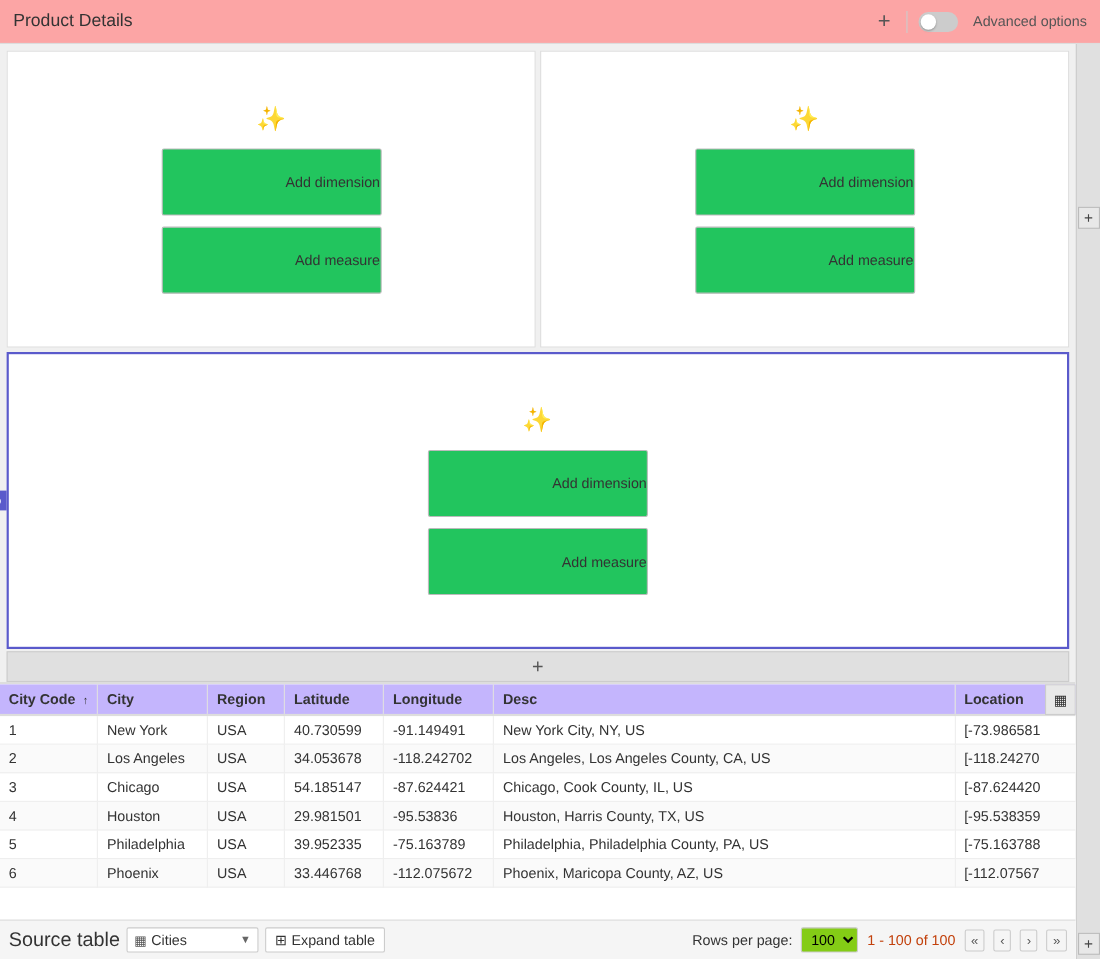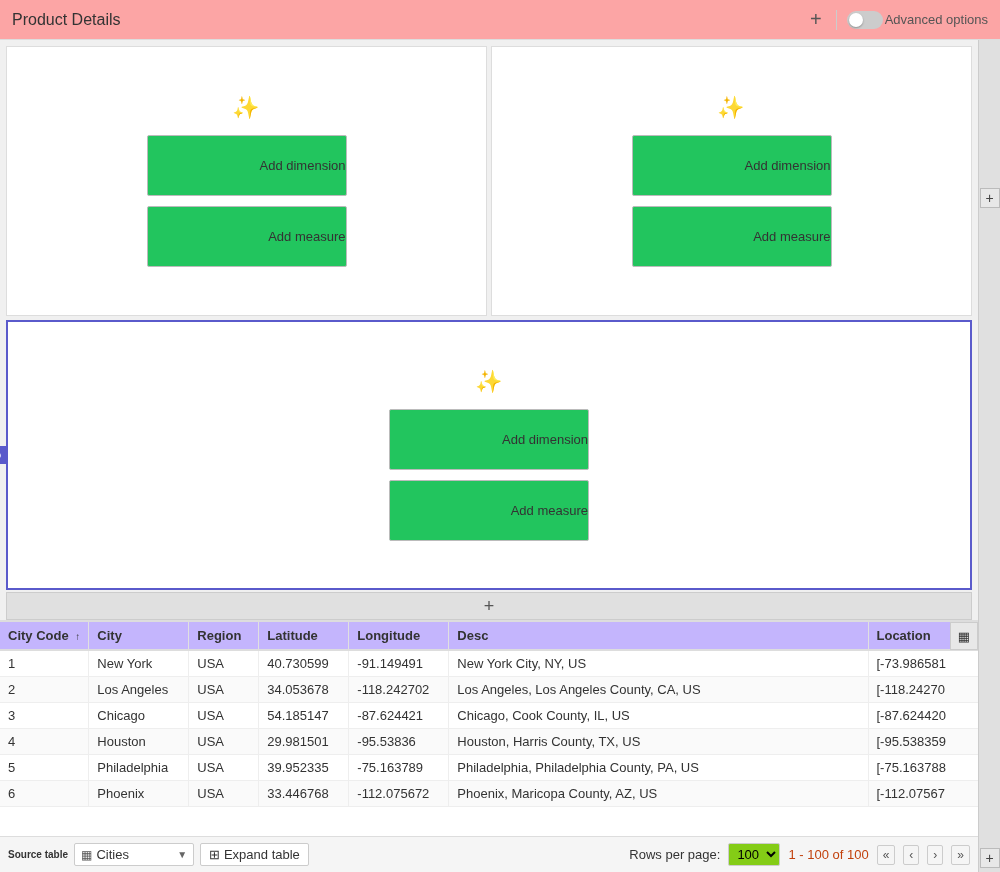--- a/index.html
+++ b/index.html
@@ -4,42 +4,42 @@
   <style>
     * { box-sizing: border-box; margin: 0; padding: 0; }
     body { font-family: -apple-system, BlinkMacSystemFont, 'Segoe UI', Arial, sans-serif; background: #f0f0f0; color: #333; font-size: 13px; width: 1000px; height: 872px; overflow: hidden; }
 
     
     .header { display: flex; align-items: center; justify-content: space-between; padding: 8px 12px; background: #fca5a5; border-bottom: 1px solid #ddd; height: 40px; }
     .header-title { font-size: 16px; font-weight: 500; color: #333; }
     .header-right { display: flex; align-items: center; gap: 10px; }
     .add-btn { background: none; border: none; font-size: 20px; cursor: pointer; color: #555; padding: 0 4px; }
     .divider-v { width: 1px; height: 20px; background: #ccc; }
-    .toggle-wrap { display: flex; align-items: center; gap: 2px; }
+    .toggle-wrap { display: flex; align-items: center; gap: 14px; }
     .toggle { width: 36px; height: 18px; background: #ccc; border-radius: 9px; position: relative; cursor: pointer; }
     .toggle-knob { width: 14px; height: 14px; background: #fff; border-radius: 50%; position: absolute; top: 2px; left: 2px; box-shadow: 0 1px 2px rgba(0,0,0,0.3); }
     .adv-options-label { font-size: 13px; color: #555; }
 
     .panel-icon { font-size: 22px; color: #555; margin-bottom: 4px; }
     .panel-btn { border: 1px solid #bbb; background: #22c55e; padding: 22px 0; width: 200px; text-align: right; cursor: pointer; font-size: 13px; color: #333; border-radius: 2px; }
 
     table { width: 100%; border-collapse: collapse; font-size: 13px; }
     thead tr { background: #c4b5fd; border-bottom: 2px solid #ddd; }
     th { padding: 6px 8px; text-align: left; font-weight: 600; color: #333; border-right: 1px solid #e0e0e0; white-space: nowrap; }
     th:last-child { border-right: none; }
     td { padding: 5px 8px; border-bottom: 1px solid #eee; border-right: 1px solid #eee; color: #333; white-space: nowrap; }
     td:last-child { border-right: none; }
     tbody tr:nth-child(even) { background: #fafafa; }
 
     .sort-icon { display: inline-block; margin-left: 3px; font-size: 10px; }
 
     
     .table-footer { display: flex; align-items: center; justify-content: space-between; padding: 4px 8px; background: #f5f5f5; border-top: 1px solid #ddd; height: 36px; }
     .footer-left { display: flex; align-items: center; gap: 6px; }
-    .footer-source-label { font-size: 10px; color: #333; font-weight: 700; }
+    .footer-source-label { font-size: 18px; color: #333; font-weight: 400; }
     .footer-table-select { display: flex; align-items: center; gap: 4px; background: #fff; border: 1px solid #ccc; padding: 3px 6px; border-radius: 2px; cursor: pointer; font-size: 13px; min-width: 120px; }
     .table-icon { font-size: 12px; color: #555; }
     .dropdown-arrow { margin-left: auto; font-size: 10px; color: #666; }
     .expand-btn { display: flex; align-items: center; gap: 4px; background: #fff; border: 1px solid #ccc; padding: 3px 8px; border-radius: 2px; cursor: pointer; font-size: 13px; }
     .footer-right { display: flex; align-items: center; gap: 8px; font-size: 13px; color: #333; }
     .rows-per-page-select { border: 1px solid #ccc; padding: 2px 4px; border-radius: 2px; background: #84cc16; font-size: 13px; cursor: pointer; }
     .page-info { color: #c2410c; }
     .nav-btn { background: none; border: 1px solid #ccc; padding: 2px 5px; cursor: pointer; font-size: 12px; color: #555; border-radius: 2px; }
     .left-panel { flex: 1; background: #fff; border: 1px solid #ddd; display: flex; flex-direction: column; align-items: center; justify-content: center; gap: 10px; margin-right: 2px; }
     .right-panel { flex: 1; background: #fff; border: 1px solid #ddd; display: flex; flex-direction: column; align-items: center; justify-content: center; gap: 10px; }

